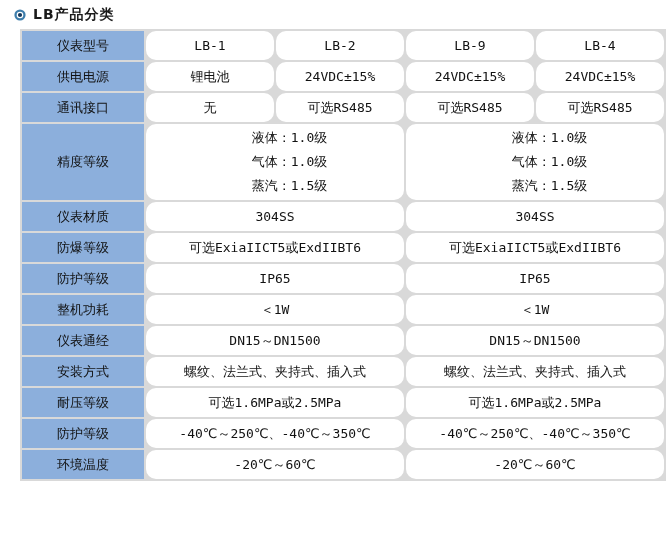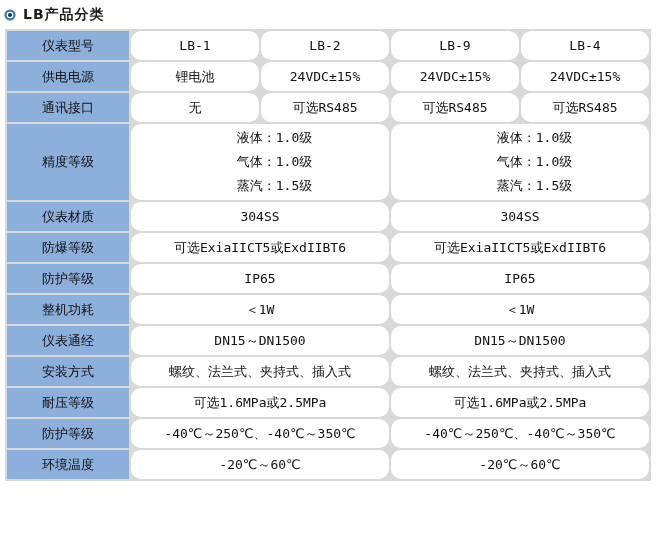--- a/index.html
+++ b/index.html
@@ -8,41 +8,41 @@
     background: #ffffff;
     width: 669px;
     height: 548px;
     overflow: hidden;
     font-family: "DejaVu Sans", "Liberation Sans", sans-serif;
   }
   .page-title-bar {
     display: flex;
     align-items: center;
     height: 29px;
-    padding-left: 4px;
+    padding-left: 14px;
   }
   .bullet-icon {
     width: 12px;
     height: 12px;
     margin-right: 7px;
     flex: 0 0 auto;
     display: block;
   }
   .page-title-text {
     font-size: 14px;
     font-weight: bold;
     color: #1a1a1a;
     letter-spacing: 1px;
   }
   table.spec-table {
     border-collapse: separate;
     border-spacing: 2px;
     background: #d9d9d9;
     width: 559px;
-    margin-left: 5px;
+    margin-left: 20px;
     table-layout: fixed;
   }
   table.spec-table td {
     text-align: center;
     vertical-align: middle;
     padding: 0;
     height: 29px;
     font-size: 13px;
     color: #111111;
     overflow: hidden;

